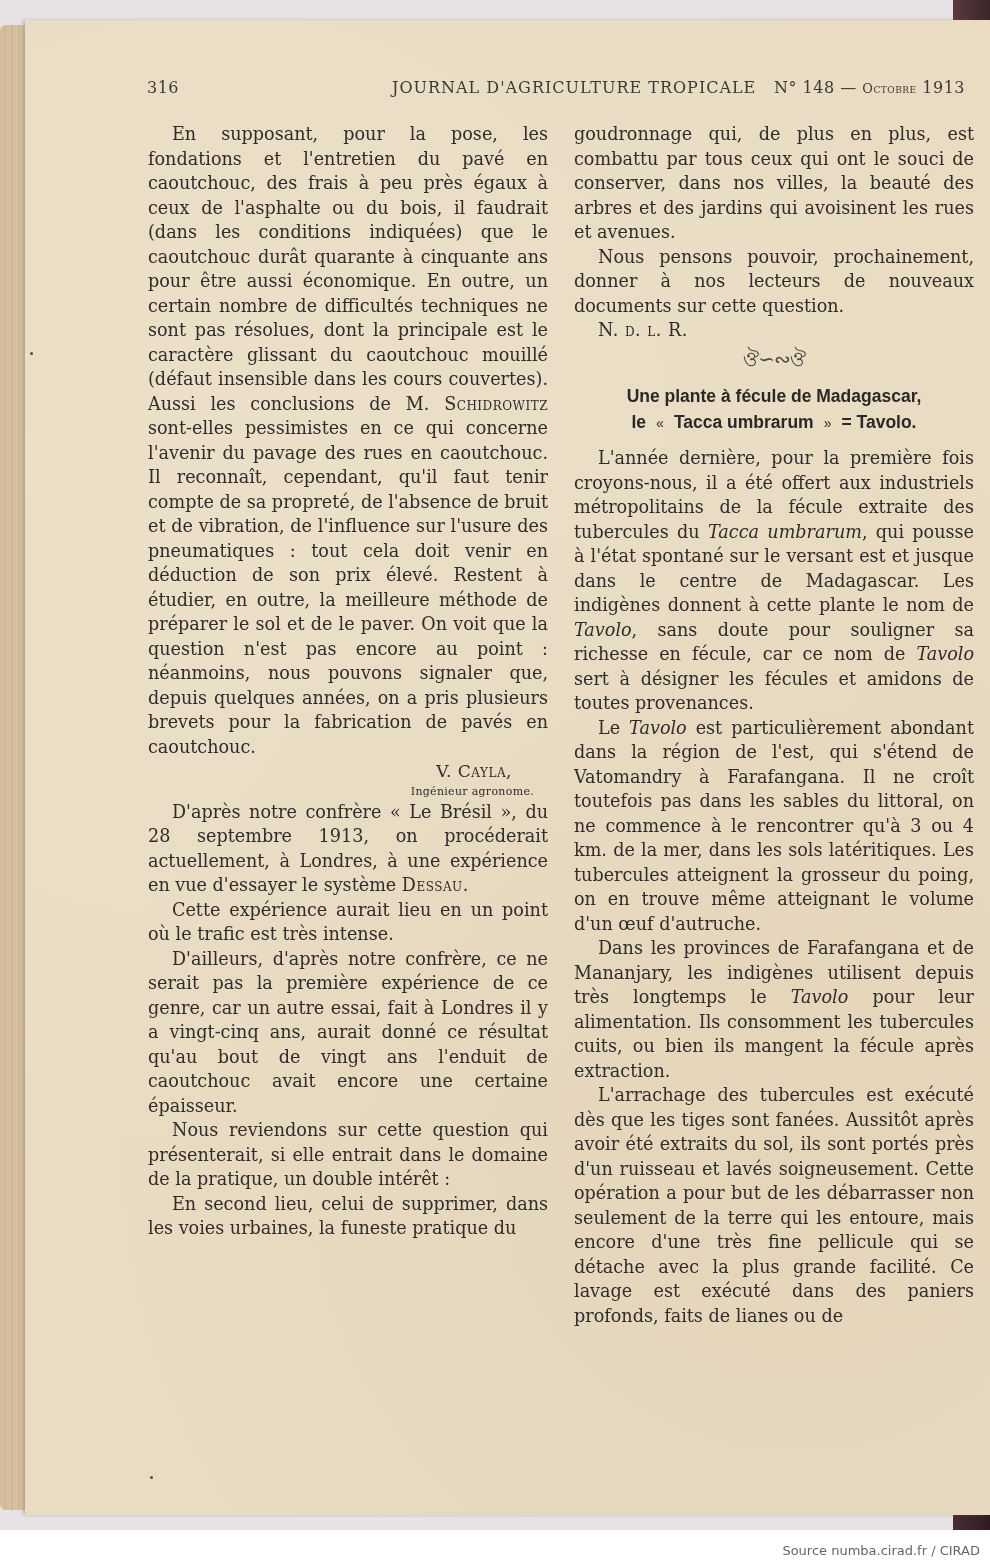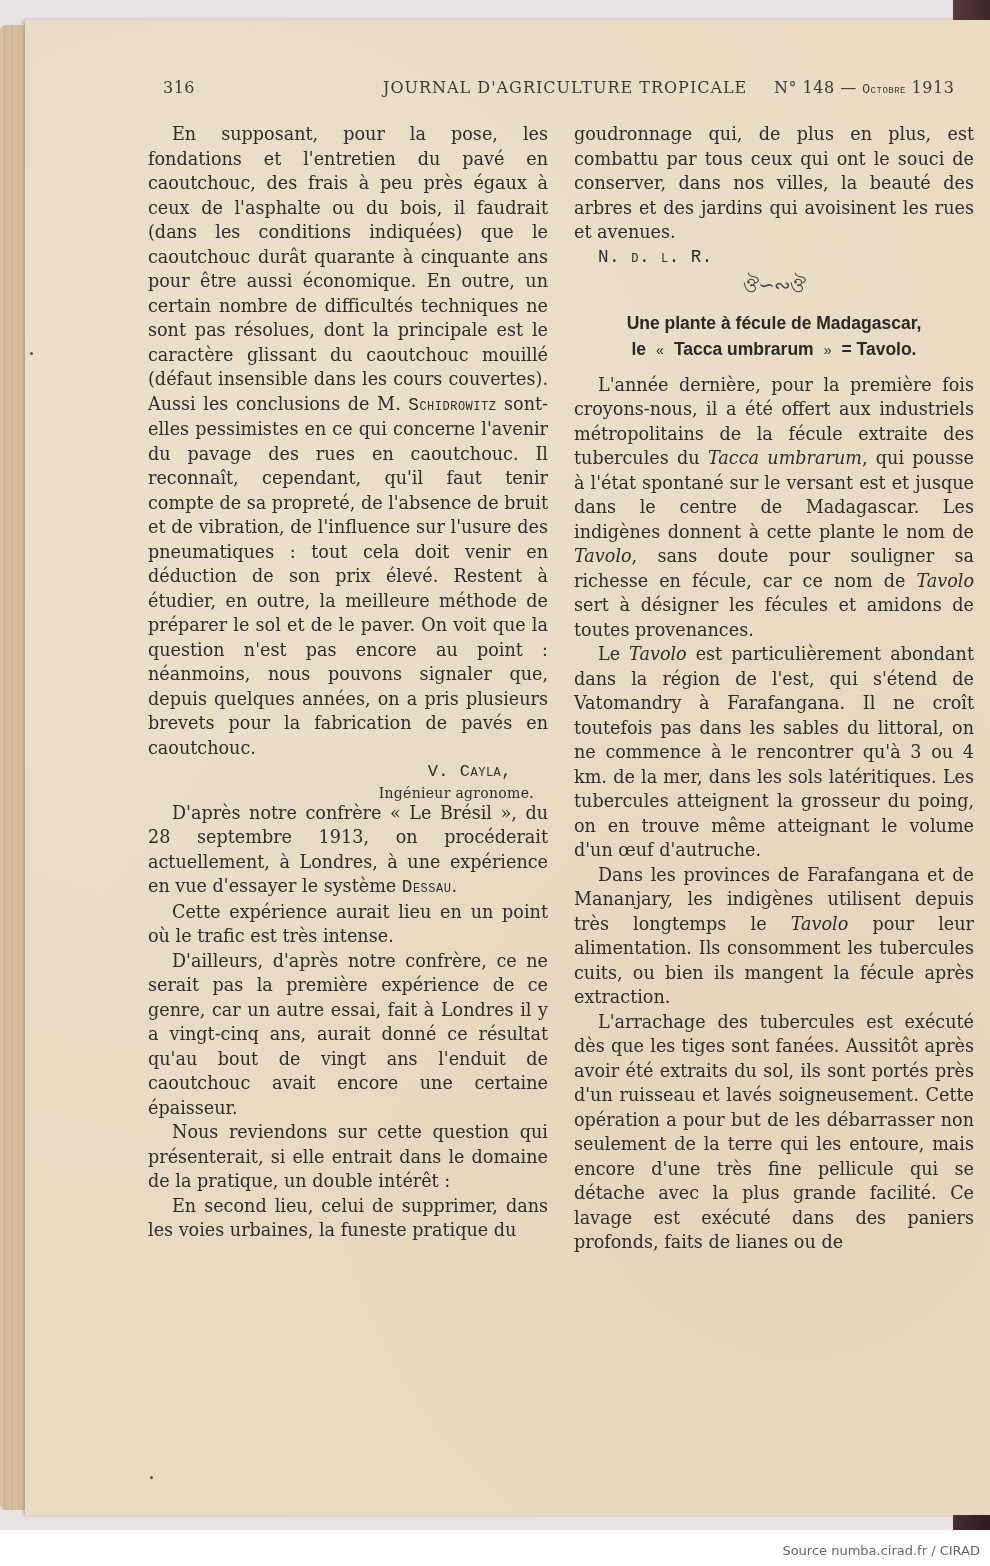--- a/index.html
+++ b/index.html
@@ -30,36 +30,36 @@
     background:#e9dcc3;
     background-image:
       radial-gradient(circle at 20% 30%, rgba(255,255,255,0.10), rgba(0,0,0,0) 60%),
       radial-gradient(circle at 80% 75%, rgba(180,150,110,0.10), rgba(0,0,0,0) 55%);
     box-shadow: -2px 0 3px rgba(120,90,60,0.3);
   }
   .header {
     position:absolute; left:145px; top:78px; width:830px; height:24px;
     font-size:16px; color:#3d3a36; letter-spacing:0.5px;
   }
-  .header .pageno { position:absolute; left:18px; top:0; }
-  .header .journal { position:absolute; left:238px; top:0; letter-spacing:1px;text-align:right; }
+  .header .pageno { position:absolute; left:2px; top:0; }
+  .header .journal { position:absolute; left:247px; top:0; letter-spacing:1px;text-align:right; }
   .header .issue { position:absolute; left:629px; top:0; }
   .header .issue .sc { font-size:13px; letter-spacing:0.5px; }
 
   .col { position:absolute; top:122px; width:400px; color:#2f2c29;
          font-size:17.6px; line-height:24.5px; text-align:justify; }
   .col.left { left:148px; }
   .col.right { left:574px; width:400px; }
   .col p { margin:0; text-indent:24px; }
   .col p.noindent { text-indent:0; }
-  .sc { font-variant:small-caps; letter-spacing:0.5px;font-family:Liberation Mono, monospace; }
+  .sc { font-variant:small-caps; letter-spacing:0.5px; }
   .it { font-style:italic; }
   .sig { text-align:right; margin:0; }
   .sig-name { font-size:17px; padding-right:36px; margin-top:2px; }
-  .sig-title { font-size:14px; padding-right:14px; line-height:16px; margin-bottom:10px; letter-spacing:0.3px;text-align:right; }
+  .sig-title { font-size:11px; padding-right:14px; line-height:16px; margin-bottom:10px; letter-spacing:0.3px;text-align:right; }
   .ndlr { text-align:left; padding-right:52px; margin:2px 0 0 0; }
   .ornament { text-align:center; font-size:20px; color:#4b4640; margin:4px 0 12px 0; letter-spacing:-1px; }
   .article-title {
     font-family:"Liberation Sans", sans-serif; font-weight:bold; text-align:center;
     font-size:17.5px; line-height:26px; color:#2b2825; margin:0 0 10px 0;
   }
   .article-title .q { font-weight:normal; font-size:14px; padding:0 10px; }
   .source {
     position:absolute; right:10px; top:1543px;
     font-family:"DejaVu Sans", sans-serif; font-size:13px; color:#666666;
@@ -91,20 +91,21 @@
   <p class="sig sig-title">Ingénieur agronome.</p>
   <p><span>D'après notre confrère « Le Brésil », du 28 septembre 1913, on procéderait actuellement, à Londres, à une expérience en vue d'essayer le système </span><span class="sc">Dessau</span><span>.</span></p>
   <p>Cette expérience aurait lieu en un point où le trafic est très intense.</p>
   <p>D'ailleurs, d'après notre confrère, ce ne serait pas la première expérience de ce genre, car un autre essai, fait à Londres il y a vingt-cinq ans, aurait donné ce résultat qu'au bout de vingt ans l'enduit de caoutchouc avait encore une certaine épaisseur.</p>
   <p>Nous reviendons sur cette question qui présenterait, si elle entrait dans le domaine de la pratique, un double intérêt :</p>
   <p>En second lieu, celui de supprimer, dans les voies urbaines, la funeste pratique du</p>
 </div>
 
 <div class="col right">
   <p class="noindent">goudronnage qui, de plus en plus, est combattu par tous ceux qui ont le souci de conserver, dans nos villes, la beauté des arbres et des jardins qui avoisinent les rues et avenues.</p>
+  <p>Nous pensons pouvoir, prochainement, donner à nos lecteurs de nouveaux documents sur cette question.</p>
   <p class="ndlr sc">N. d. l. R.</p>
   <div class="ornament">ঔ∽∾ঔ</div>
   <div class="article-title">
     <div>Une plante à fécule de Madagascar,</div>
     <div><span>le</span><span class="q">«</span><span>Tacca umbrarum</span><span class="q">»</span><span>= Tavolo.</span></div>
   </div>
   <p><span>L'année dernière, pour la première fois croyons-nous, il a été offert aux industriels métropolitains de la fécule extraite des tubercules du </span><span class="it">Tacca umbrarum</span><span>, qui pousse à l'état spontané sur le versant est et jusque dans le centre de Madagascar. Les indigènes donnent à cette plante le nom de </span><span class="it">Tavolo</span><span>, sans doute pour souligner sa richesse en fécule, car ce nom de </span><span class="it">Tavolo</span><span> sert à désigner les fécules et amidons de toutes provenances.</span></p>
   <p><span>Le </span><span class="it">Tavolo</span><span> est particulièrement abondant dans la région de l'est, qui s'étend de Vatomandry à Farafangana. Il ne croît toutefois pas dans les sables du littoral, on ne commence à le rencontrer qu'à 3 ou 4 km. de la mer, dans les sols latéritiques. Les tubercules atteignent la grosseur du poing, on en trouve même atteignant le volume d'un œuf d'autruche.</span></p>
   <p><span>Dans les provinces de Farafangana et de Mananjary, les indigènes utilisent depuis très longtemps le </span><span class="it">Tavolo</span><span> pour leur alimentation. Ils consomment les tubercules cuits, ou bien ils mangent la fécule après extraction.</span></p>
   <p>L'arrachage des tubercules est exécuté dès que les tiges sont fanées. Aussitôt après avoir été extraits du sol, ils sont portés près d'un ruisseau et lavés soigneusement. Cette opération a pour but de les débarrasser non seulement de la terre qui les entoure, mais encore d'une très fine pellicule qui se détache avec la plus grande facilité. Ce lavage est exécuté dans des paniers profonds, faits de lianes ou de</p>

